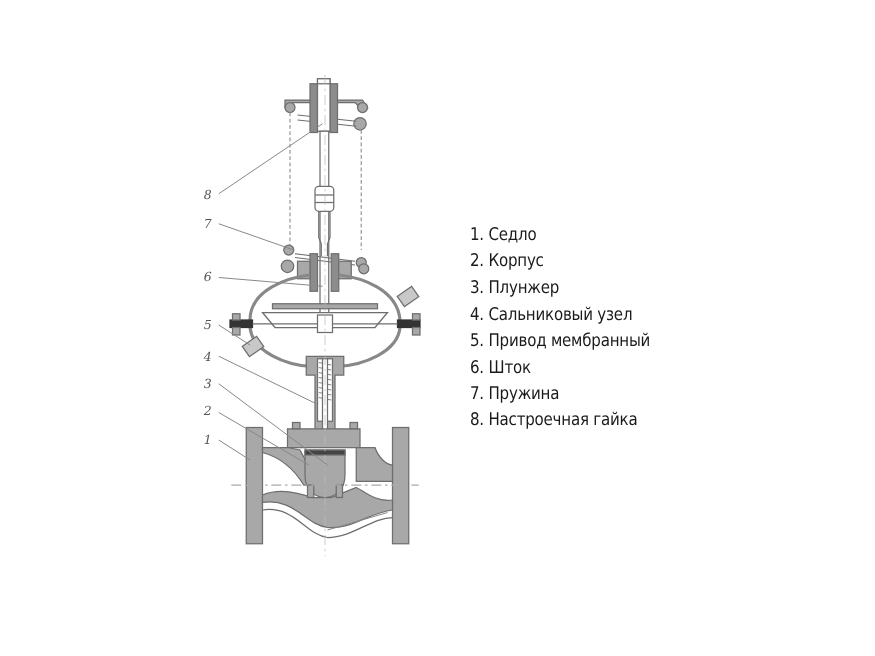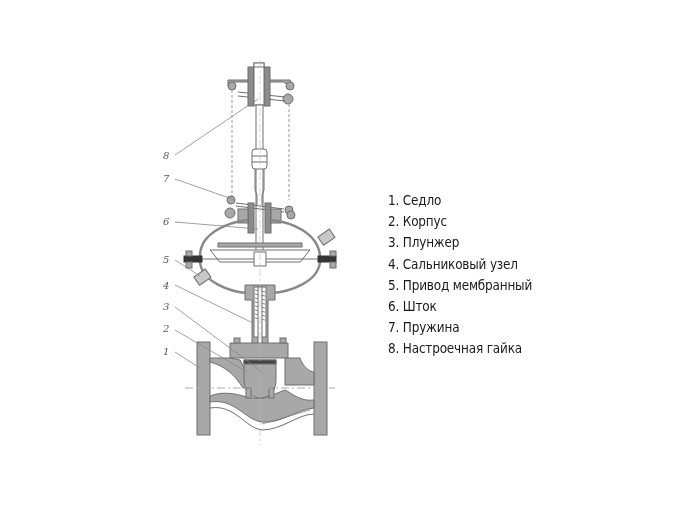--- a/index.html
+++ b/index.html
@@ -1,18 +1,18 @@
 <!DOCTYPE html>
 <html><head>
 <meta charset="utf-8">
 <style>
   html, body { margin:0; padding:0; background:#ffffff; }
   body { width:700px; height:525px; position:relative; overflow:hidden; font-family:"DejaVu Sans", sans-serif; }
   #drawing { position:absolute; left:0; top:0; width:700px; height:525px; }
-  .legend { position:absolute; left:376px; top:178px; margin:12px; padding:0; list-style:none; }
+  .legend { position:absolute; left:376px; top:178px; margin:0; padding:0; list-style:none; }
   .legend li { font-family:"DejaVu Sans", sans-serif; font-size:14px; line-height:21.2px; color:#1a1a1a; letter-spacing:-0.2px; transform:scaleX(0.86); transform-origin:left center; white-space:nowrap; font-weight:500; }
   .callout-num { font-family:"DejaVu Serif", serif; font-style:italic; font-size:10px; fill:#555; }
 </style>
 </head>
 <body>
 
 <svg id="drawing" viewBox="0 0 700 525" xmlns="http://www.w3.org/2000/svg">
   <g stroke="#6e6e6e" stroke-width="1" fill="none">
 
     <g>

